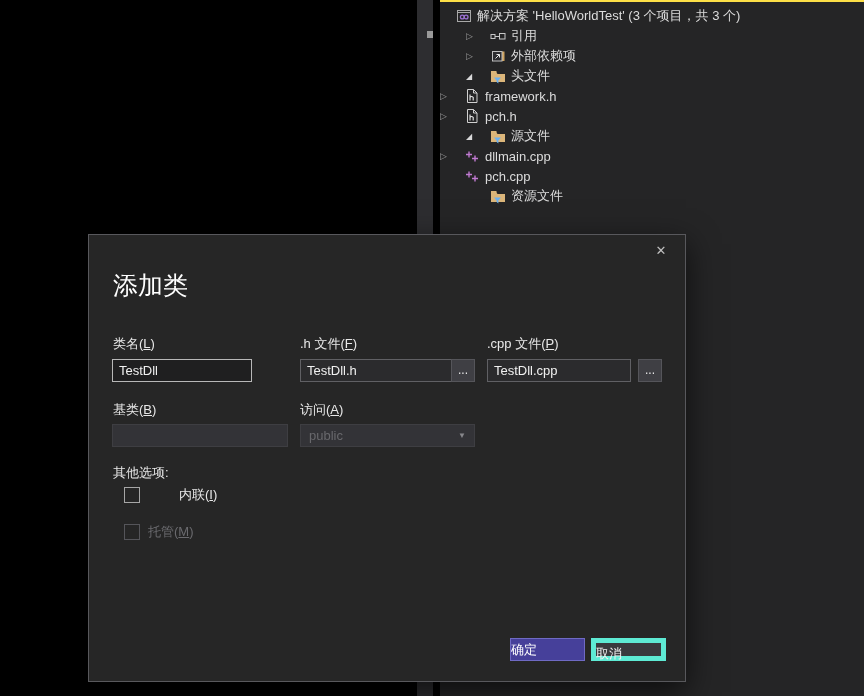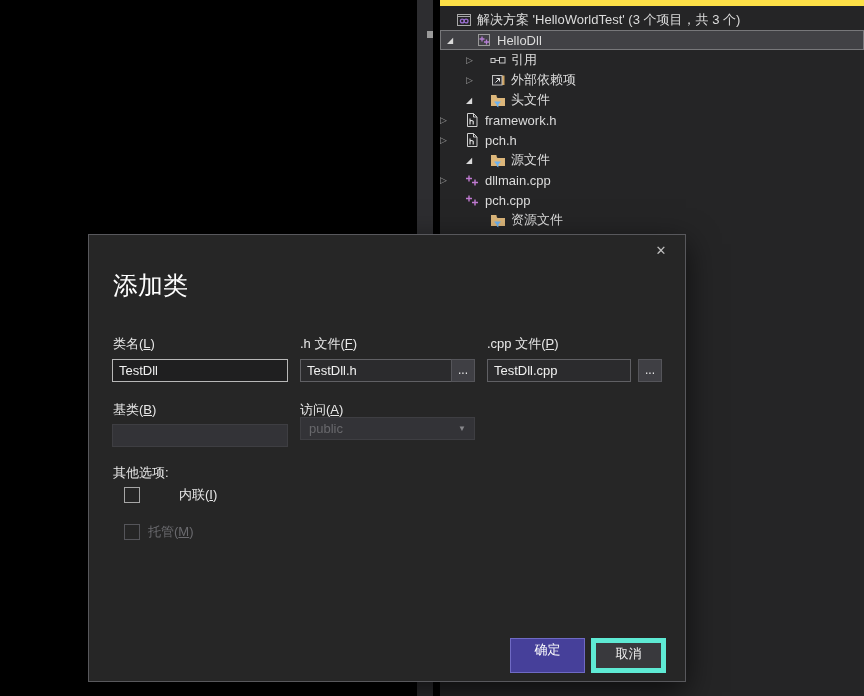--- a/index.html
+++ b/index.html
@@ -5,21 +5,21 @@
   * { margin:0; padding:0; box-sizing:border-box; }
   html,body { width:864px; height:696px; overflow:hidden; }
   body { background:#000; font-family:"Liberation Sans","DejaVu Sans",sans-serif; position:relative; }
 
   
   .editor-scrollbar { position:absolute; left:417px; top:0; width:16px; height:696px; background:#2d2d30; }
   .editor-scrollbar .thumb { position:absolute; left:10px; top:31px; width:6px; height:7px; background:#9a9a9a; }
 
   
   .solution-panel { position:absolute; left:440px; top:0; width:424px; height:696px;
-    background:#252526; border-top:6px solid #fde047; padding-top:4px; }
+    background:#252526; border-top:2px solid #fde047; padding-top:4px; }
   .tree-row { height:20px; display:flex; align-items:center; font-size:13px; color:#dcdcdc; white-space:nowrap; cursor:default; }
   .tree-row.selected { background:#414145; box-shadow:inset 0 0 0 1px #77777a; }
   .exp { display:inline-block; text-align:left; font-size:9px; line-height:20px; flex:0 0 auto; }
   .exp-collapsed::before { content:"▷"; color:#9a9a9a; }
   .exp-expanded::before  { content:"◢"; color:#d9d9d9; font-size:8px; }
   .exp-none::before { content:""; }
   .ticon { display:inline-block; width:16px; height:16px; margin-right:5px; flex:0 0 auto; position:relative; }
   .ticon svg { position:absolute; left:0; top:0; }
 
   
@@ -40,33 +40,33 @@
 
   .txt { position:absolute; height:23px; font-size:13px; color:#f0f0f0; padding:0 6px;
     outline:none; font-family:inherit; }
   .txt-focused { background:#1f1f20; border:1px solid #b8b8b8; }
   .txt-normal  { background:#2b2b2d; border:1px solid #606064; }
   .txt-dim     { background:#333337; border:1px solid #3e3e42; }
 
   .browse-btn { position:absolute; width:24px; height:23px; background:#3f3f44; border:1px solid #55555a;
     color:#e8e8e8; font-size:12px; text-align:center; line-height:20px; cursor:default; }
 
-  .dropdown { position:absolute; left:211px; top:182px; width:175px; height:23px; background:#333337;
+  .dropdown { position:absolute; left:211px; top:189px; width:175px; height:23px; background:#333337;
     border:1px solid #3e3e42; display:flex; align-items:center; padding:4px 8px; }
   .dropdown .dd-value { font-size:13px; color:#68686c; flex:1; }
   .dropdown .dd-caret { font-size:8px; color:#87878b; }
 
   .cb-row { position:absolute; display:flex; align-items:center; }
   .cb-box { width:16px; height:16px; border:1px solid #a6a6a6; background:transparent; flex:0 0 auto; }
   .cb-row .cb-label { font-size:13px; color:#e8e8e8; margin-left:8px; }
   .cb-row .cb-label u { text-decoration:underline; }
   .cb-row.disabled .cb-box { border-color:#55555a; }
   .cb-row.disabled .cb-label { color:#6a6a6e; }
 
-  .btn { position:absolute; width:75px; height:35px; font-size:13px; text-align:center; line-height:21px; cursor:default; }
+  .btn { position:absolute; width:75px; height:23px; font-size:13px; text-align:left; line-height:21px; cursor:default; }
   .btn-ok { left:421px; top:403px; background:#46409a; border:1px solid #6f6ac4; color:#ffffff; }
   .btn-cancel { left:502px; top:403px; background:#39393d; border:5px solid #5eead4; color:#f0f0f0; }
 </style>
 </head>
 <body>
 
 <div class="editor-scrollbar">
   <div class="thumb"></div>
 </div>
 
@@ -77,31 +77,20 @@
       <svg width="16" height="16" viewBox="0 0 16 16">
         <rect x="1.5" y="2.5" width="13" height="11" fill="none" stroke="#a8a8a8"></rect>
         <line x1="1.5" y1="4.5" x2="14.5" y2="4.5" stroke="#a8a8a8"></line>
         <circle cx="6.3" cy="9" r="1.9" fill="none" stroke="#9a6fd0" stroke-width="1.3"></circle>
         <circle cx="10.1" cy="9" r="1.9" fill="none" stroke="#9a6fd0" stroke-width="1.3"></circle>
       </svg>
     </span>
     <span>解决方案 'HelloWorldTest' (3 个项目，共 3 个)</span>
   </div>
 
-  <div class="tree-row lvl1 selected">
-    <span class="exp exp-expanded"></span>
-    <span class="ticon">
-      <svg width="16" height="16" viewBox="0 0 16 16">
-        <rect x="2.5" y="2.5" width="11" height="11" fill="none" stroke="#9a9a9a"></rect>
-        <path d="M6 4.5 V9.5 M3.5 7 H8.5" stroke="#b57ed4" stroke-width="1.3" fill="none"></path>
-        <path d="M10.5 7.5 V12.5 M8 10 H13" stroke="#b57ed4" stroke-width="1.3" fill="none"></path>
-      </svg>
-    </span>
-    <span>HelloDll</span>
-  </div>
 
   <div class="tree-row lvl2">
     <span class="exp exp-collapsed"></span>
     <span class="ticon">
       <svg width="16" height="16" viewBox="0 0 16 16">
         <rect x="1" y="6.5" width="4" height="4" fill="none" stroke="#c8c8c8"></rect>
         <rect x="9.5" y="5.5" width="5.5" height="5.5" fill="none" stroke="#c8c8c8"></rect>
         <line x1="5" y1="8.5" x2="9.5" y2="8.5" stroke="#c8c8c8"></line>
       </svg>
     </span>
@@ -206,21 +195,21 @@
 
 <div class="dialog">
 
   <div class="dialog-close">✕</div>
   <div class="dialog-title">添加类</div>
 
   <div class="flabel" style="left:24px; top:100px;"><span>类名(</span><u>L</u><span>)</span></div>
   <div class="flabel" style="left:211px; top:100px;"><span>.h 文件(</span><u>F</u><span>)</span></div>
   <div class="flabel" style="left:398px; top:100px;"><span>.cpp 文件(</span><u>P</u><span>)</span></div>
 
-  <input class="txt txt-focused" style="left: 23px; top: 124px; width: 176px;" value="TestDll">
+  <input class="txt txt-focused" style="left: 23px; top: 124px; width: 140px;" value="TestDll">
   <input class="txt txt-normal" style="left: 211px; top: 124px; width: 157px;" value="TestDll.h">
   <div class="browse-btn" style="left:362px; top:124px;">...</div>
   <input class="txt txt-normal" style="left: 398px; top: 124px; width: 144px;" value="TestDll.cpp">
   <div class="browse-btn" style="left:549px; top:124px;">...</div>
 
   <div class="flabel" style="left:24px; top:166px;"><span>基类(</span><u>B</u><span>)</span></div>
   <div class="flabel" style="left:211px; top:166px;"><span>访问(</span><u>A</u><span>)</span></div>
 
   <input class="txt txt-dim" style="left: 23px; top: 189px; width: 176px;" value="">
   <div class="dropdown">

